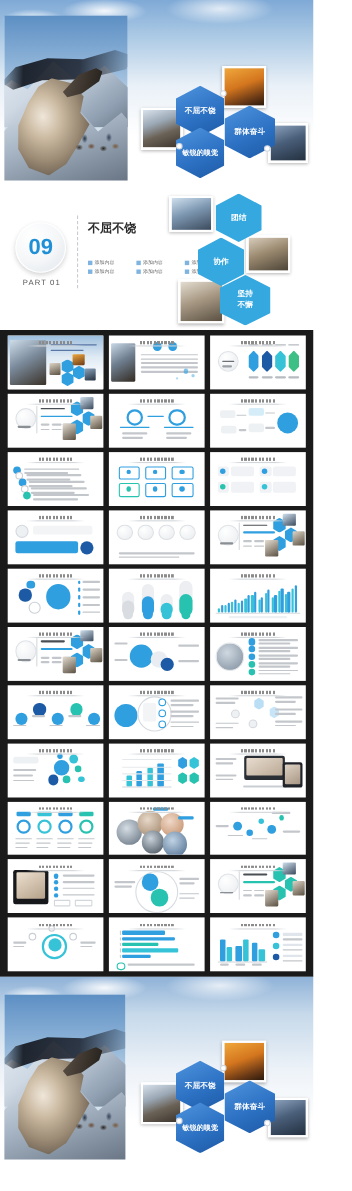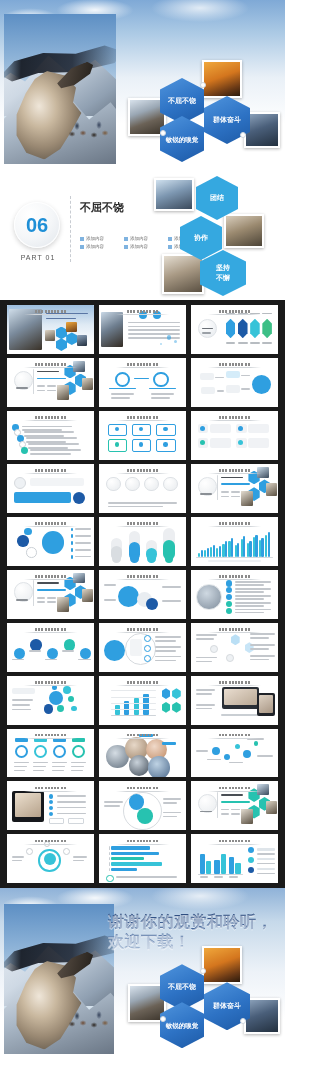--- a/index.html
+++ b/index.html
@@ -168,21 +168,21 @@
       <div class="hex blue" style="position:absolute; left:32px; top:56px; width:44px; height:46px; font-size:6.5px; line-height:9px; padding:0 5px;">敏锐的嗅觉</div>
       <div class="hex blue" style="position:absolute; left:76px; top:36px; width:46px; height:48px; font-size:7px;">群体奋斗</div>
 
       <div class="tc" style="left:32px; top:70px; width:6px; height:6px; background:#fff; border:1px solid #cfd6de;"></div>
       <div class="tc" style="left:72px; top:22px; width:6px; height:6px; background:#fff; border:1px solid #cfd6de;"></div>
       <div class="tc" style="left:112px; top:72px; width:6px; height:6px; background:#fff; border:1px solid #cfd6de;"></div>
     </div>
   </div>
 
   <div class="sec01">
-    <div class="circle01">06</div>
+    <div class="circle01">09</div>
     <div class="part01">PART 01</div>
     <div class="vdiv"></div>
     <div class="sec01-h1">不屈不饶</div>
 
     <div class="bulletgrid">
       <div class="bullet"><i></i><span>添加内容</span></div>
       <div class="bullet"><i></i><span>添加内容</span></div>
       <div class="bullet"><i></i><span>添加内容</span></div>
       <div class="bullet"><i></i><span>添加内容</span></div>
       <div class="bullet"><i></i><span>添加内容</span></div>
@@ -724,24 +724,20 @@
     <div class="cover-photo" style="left:4px; top:16px; width:110px; height:150px;">
       <div class="mtn-sky"></div>
       <div class="mtn-peak"></div>
       <div class="mtn-peak2"></div>
       <div class="ink-brush"></div>
       <div class="wolf-head"></div>
       <div class="wolf-snout"></div>
       <div class="sled-dogs"></div>
     </div>
 
-    <div class="thanks-title">
-      <div>谢谢你的观赏和聆听，</div>
-      <div>欢迎下载！</div>
-    </div>
 
     <div class="hexwrap" style="left:128px; top:58px; width:152px; height:104px;">
       <div class="hexsq img-wolf-snow" style="left:0px; top:38px; width:38px; height:38px;"></div>
       <div class="hexsq img-wolf-sun" style="left:74px; top:0px; width:40px; height:38px;"></div>
       <div class="hexsq img-wolf-night" style="left:116px; top:52px; width:36px; height:36px;"></div>
 
       <div class="hex blue" style="position:absolute; left:32px; top:18px; width:44px; height:46px; font-size:7px;">不屈不饶</div>
       <div class="hex blue" style="position:absolute; left:32px; top:56px; width:44px; height:46px; font-size:6.5px; line-height:9px; padding:0 5px;">敏锐的嗅觉</div>
       <div class="hex blue" style="position:absolute; left:76px; top:36px; width:46px; height:48px; font-size:7px;">群体奋斗</div>
 

